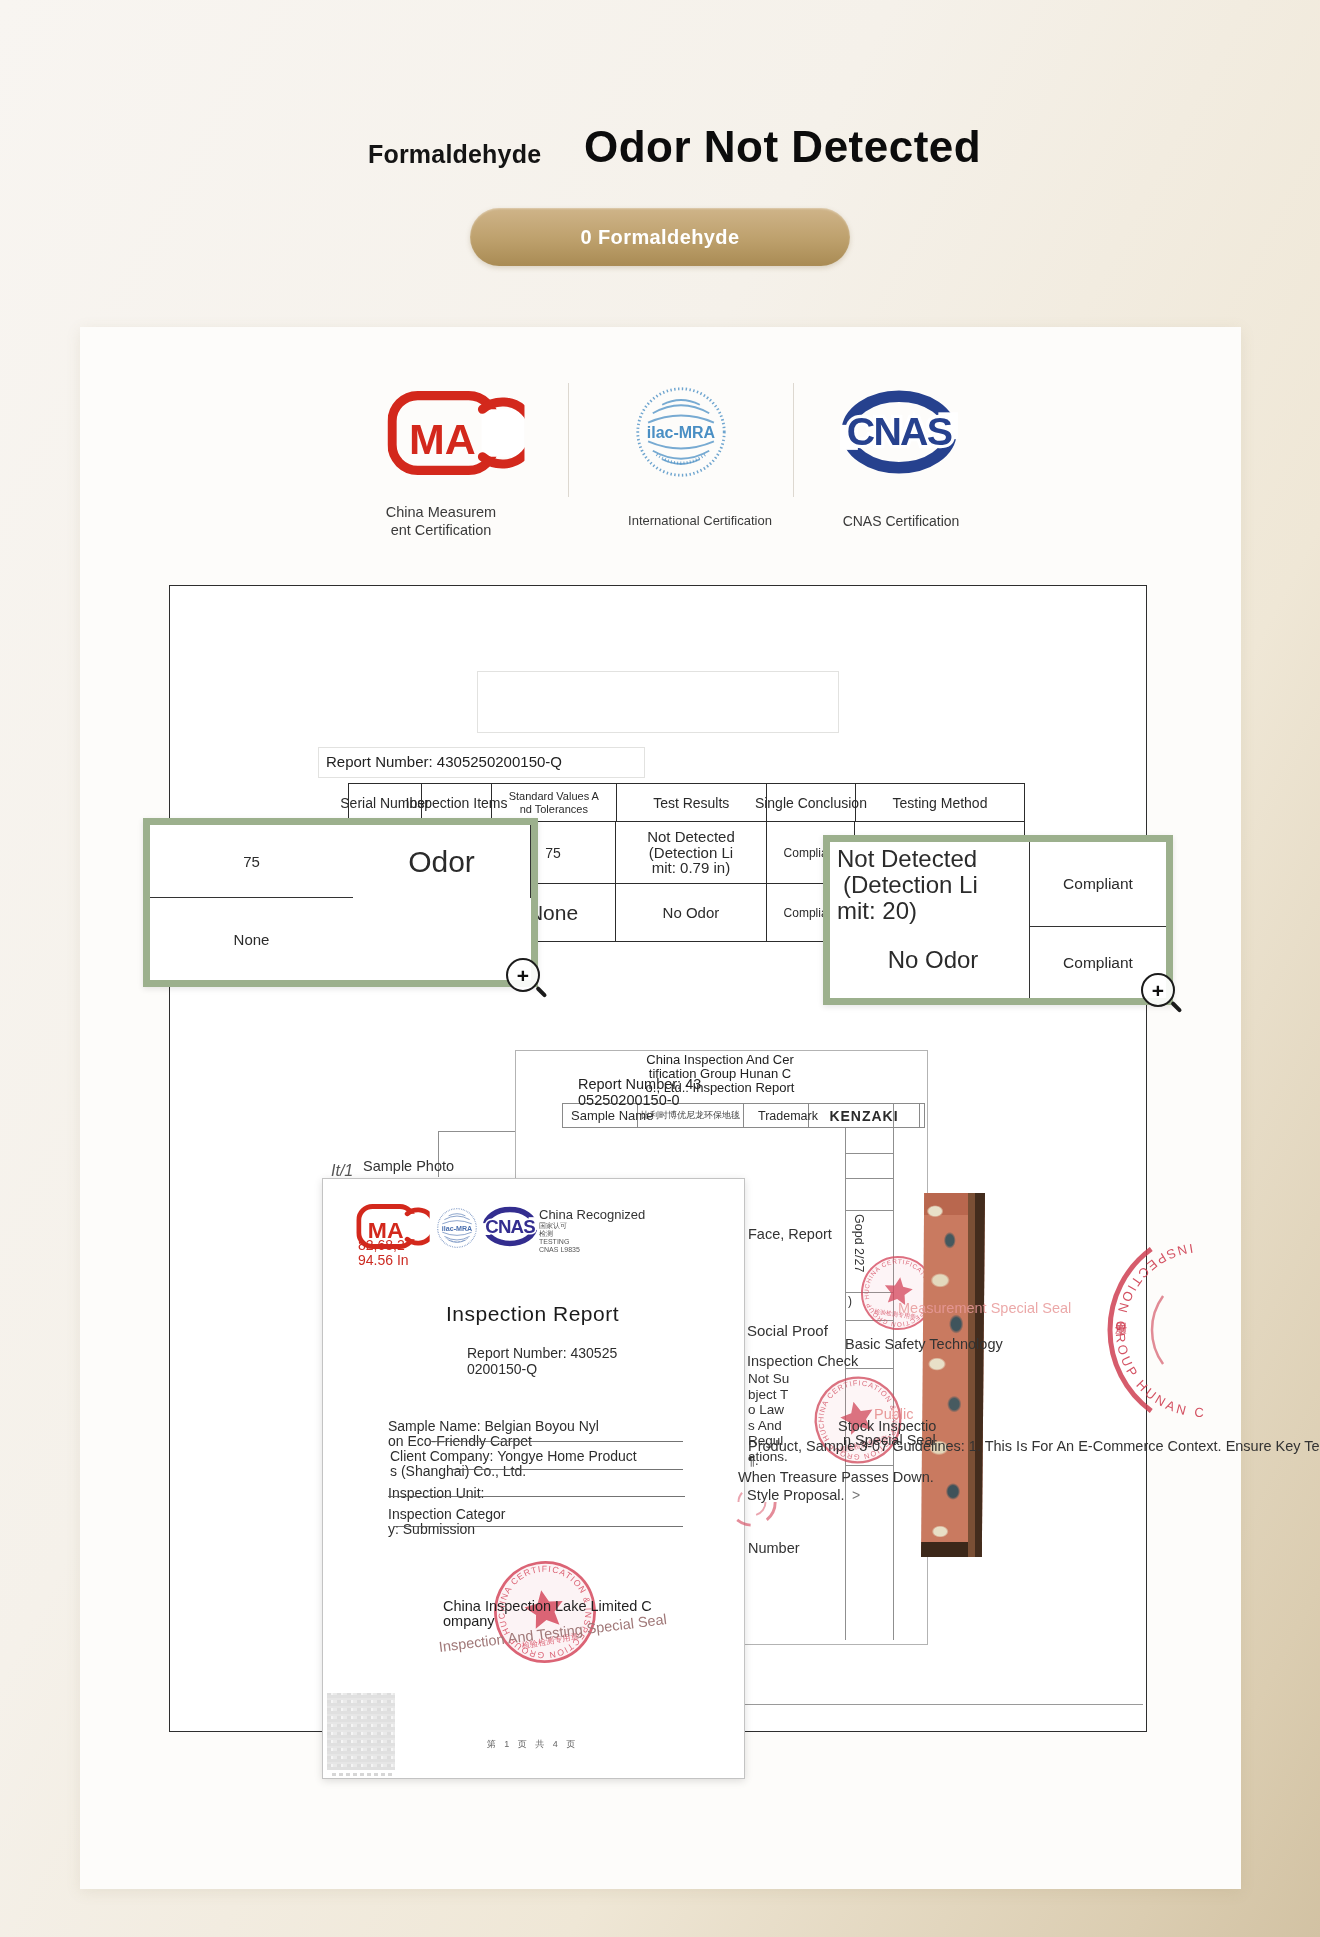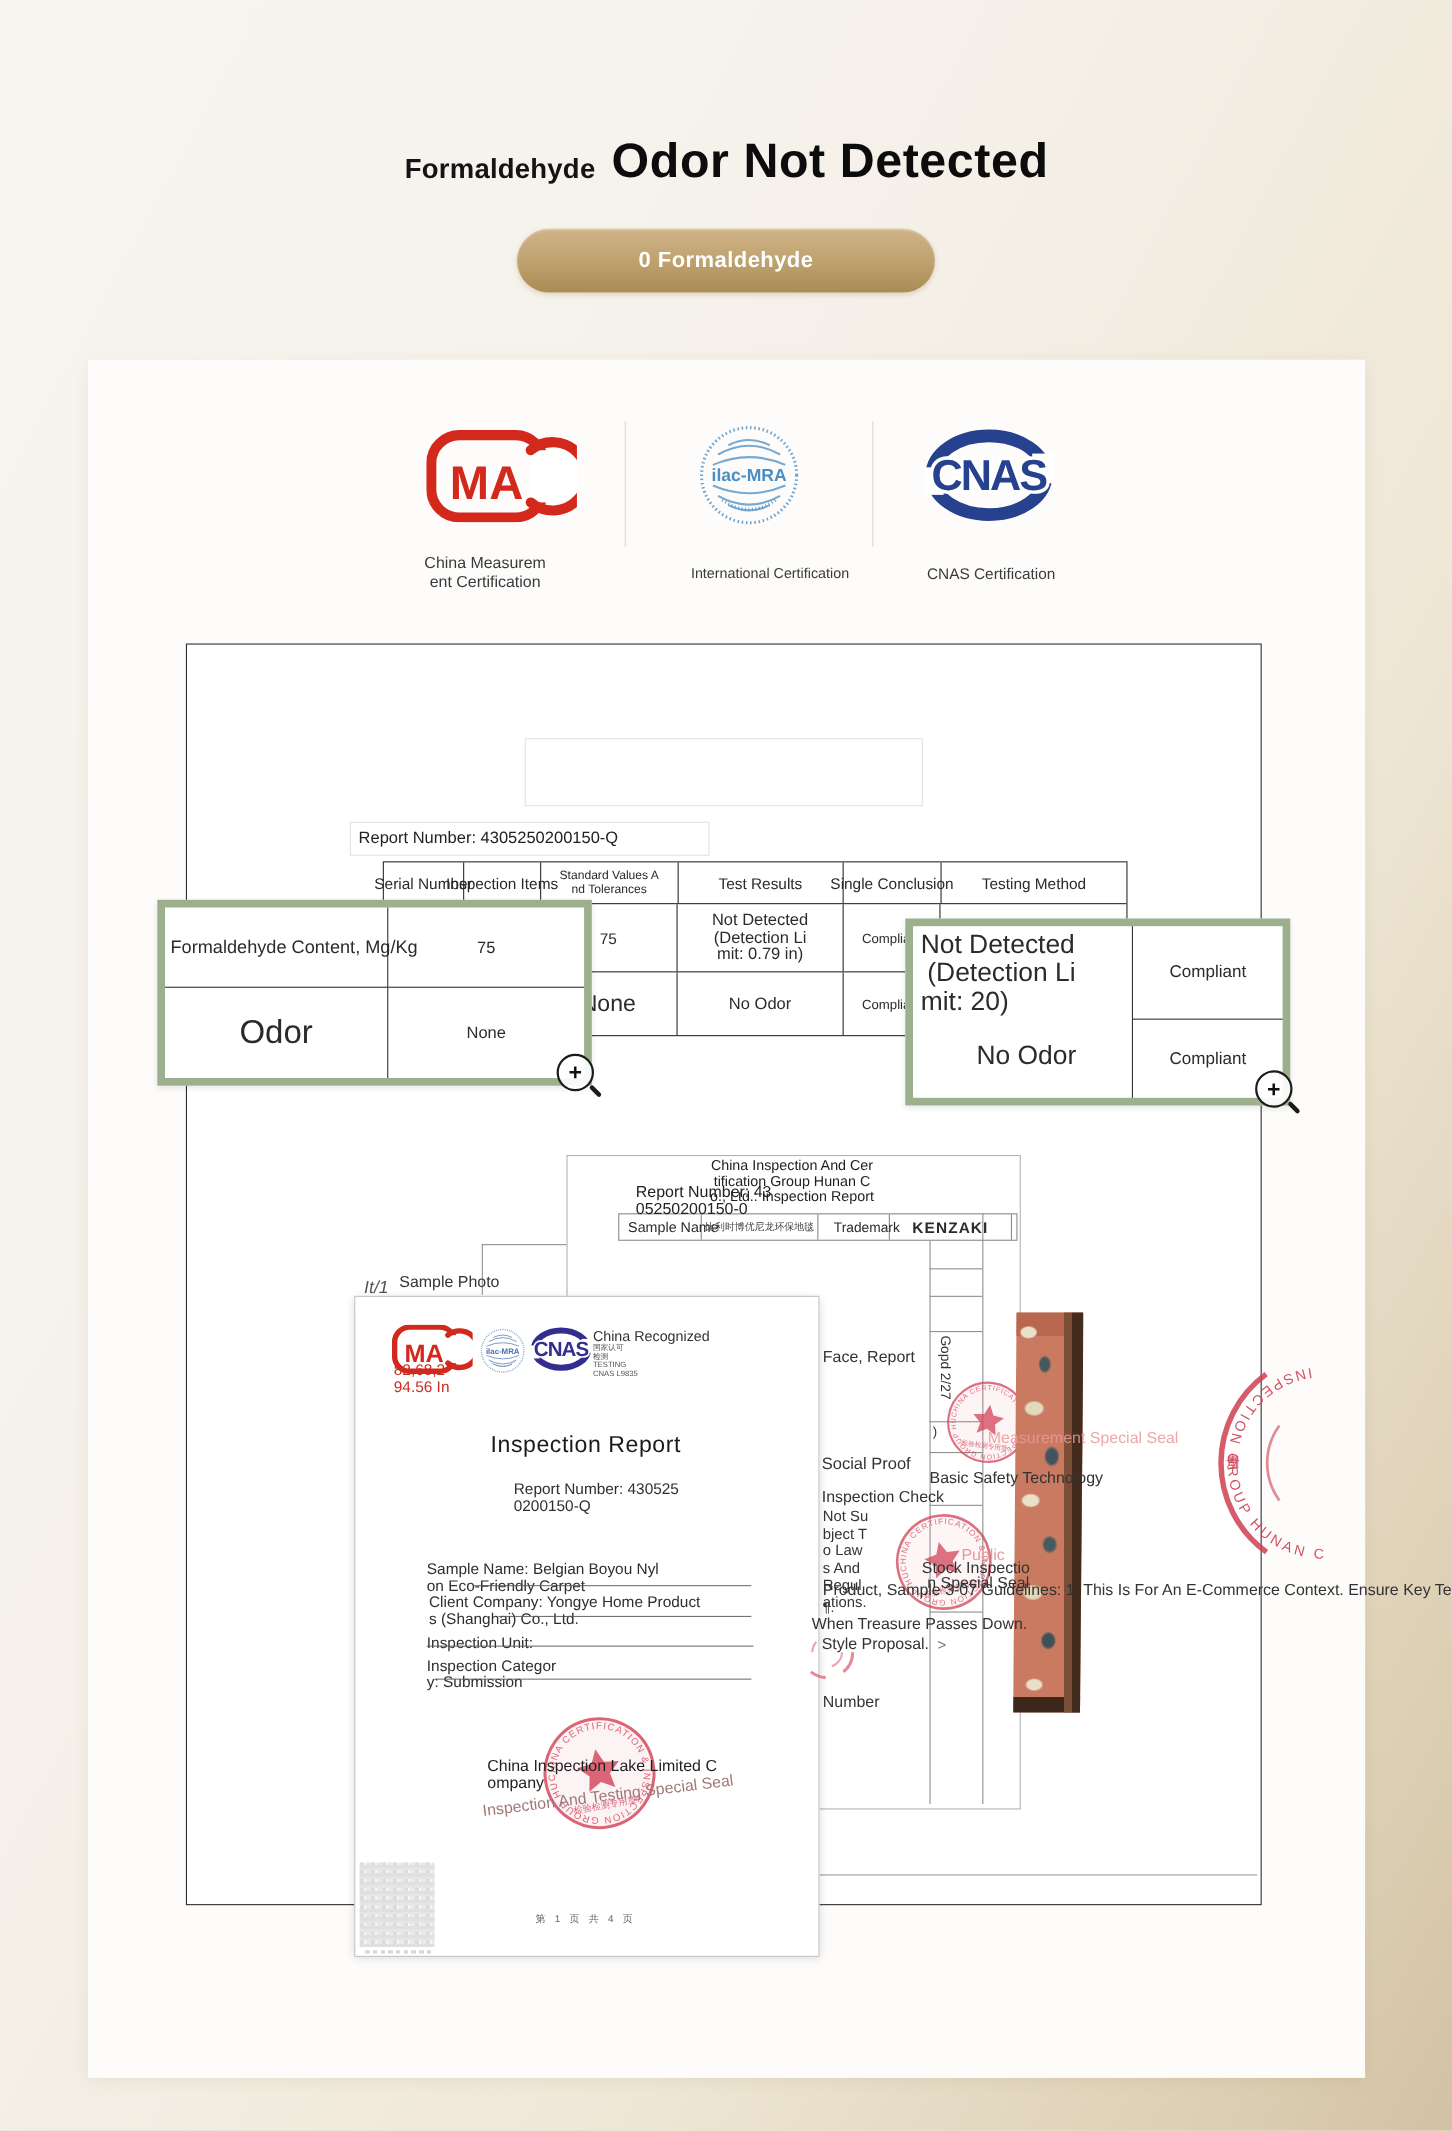--- a/index.html
+++ b/index.html
@@ -100,21 +100,21 @@
       </text>
       <path d="M60 36 l6.3 13.6 14.8 1.8 -10.9 10.2 2.9 14.7 -13.1 -7.4 -13.1 7.4 2.9 -14.7 -10.9 -10.2 14.8 -1.8 z" fill="currentColor"></path>
       <text x="60" y="95" text-anchor="middle" font-size="9" fill="currentColor">检验检测专用章</text>
     </symbol>
   </defs>
 </svg>
 
 <div id="page">
 
   <div class="abs kicker" style="left:368px;top:140px;">Formaldehyde</div>
-  <div class="abs big-title" style="left:556px;top:122px;">Odor Not Detected</div>
+  <div class="abs big-title" style="left:584px;top:122px;">Odor Not Detected</div>
   <div class="abs badge" style="left:470px;top:208px;width:380px;height:58px;">0 Formaldehyde</div>
 
   <div class="abs card" style="left:80px;top:327px;width:1161px;height:1562px;"></div>
 
   <div class="abs" style="left:383px;top:391px;width:146px;height:84px;color:#d3281c;z-index:5;">
     <svg width="146" height="84" viewBox="0 0 150 92">
         <use href="#sym-cma"></use>
       </svg>
   </div>
   <div class="abs cert-label" style="left:356px;top:503px;width:170px;z-index:5;">
@@ -328,21 +328,20 @@
   <div class="ov" style="left:843px;top:1432px;font-size:14.5px;">n Special Seal</div>
   <div class="ov" style="left:748px;top:1438px;font-size:14.5px;white-space:nowrap;">Product, Sample 3-07  Guidelines:  1. This Is For An E-Commerce Context. Ensure Key Terms Are Accura</div>
   <div class="ov" style="left:748px;top:1453px;font-size:13px;">¶.</div>
   <div class="ov" style="left:738px;top:1469px;font-size:14.5px;">When Treasure Passes Down.</div>
   <div class="ov" style="left:747px;top:1487px;font-size:14.5px;">Style Proposal.</div>
   <div class="ov" style="left:852px;top:1487px;font-size:14px;color:#777;cursor:pointer;">&gt;</div>
   <div class="ov" style="left:748px;top:1540px;font-size:14.5px;">Number</div>
 
   <div class="abs zoombox" style="left:143px;top:818px;width:381px;height:155px;">
     <div style="display:grid;grid-template-columns:203px 1fr;grid-template-rows:73px 1fr;width:100%;height:100%;">
-      <div style="border-right:1.5px solid #333;border-bottom:1.5px solid #333;display:flex;align-items:center;padding-left:5px;font-size:16.5px;white-space:nowrap;overflow:visible;z-index:52;">Formaldehyde Content, Mg/Kg</div>
       <div style="border-bottom:1.5px solid #333;display:flex;align-items:center;justify-content:center;font-size:15px;">75</div>
       <div style="border-right:1.5px solid #333;display:flex;align-items:center;justify-content:center;font-size:30px;">Odor</div>
       <div style="display:flex;align-items:center;justify-content:center;font-size:15px;">None</div>
     </div>
   </div>
   <div class="magnifier" style="left:506px;top:958px;">
     <span>+</span>
   </div>
 
   <div class="abs zoombox" style="left:823px;top:835px;width:336px;height:156px;">

